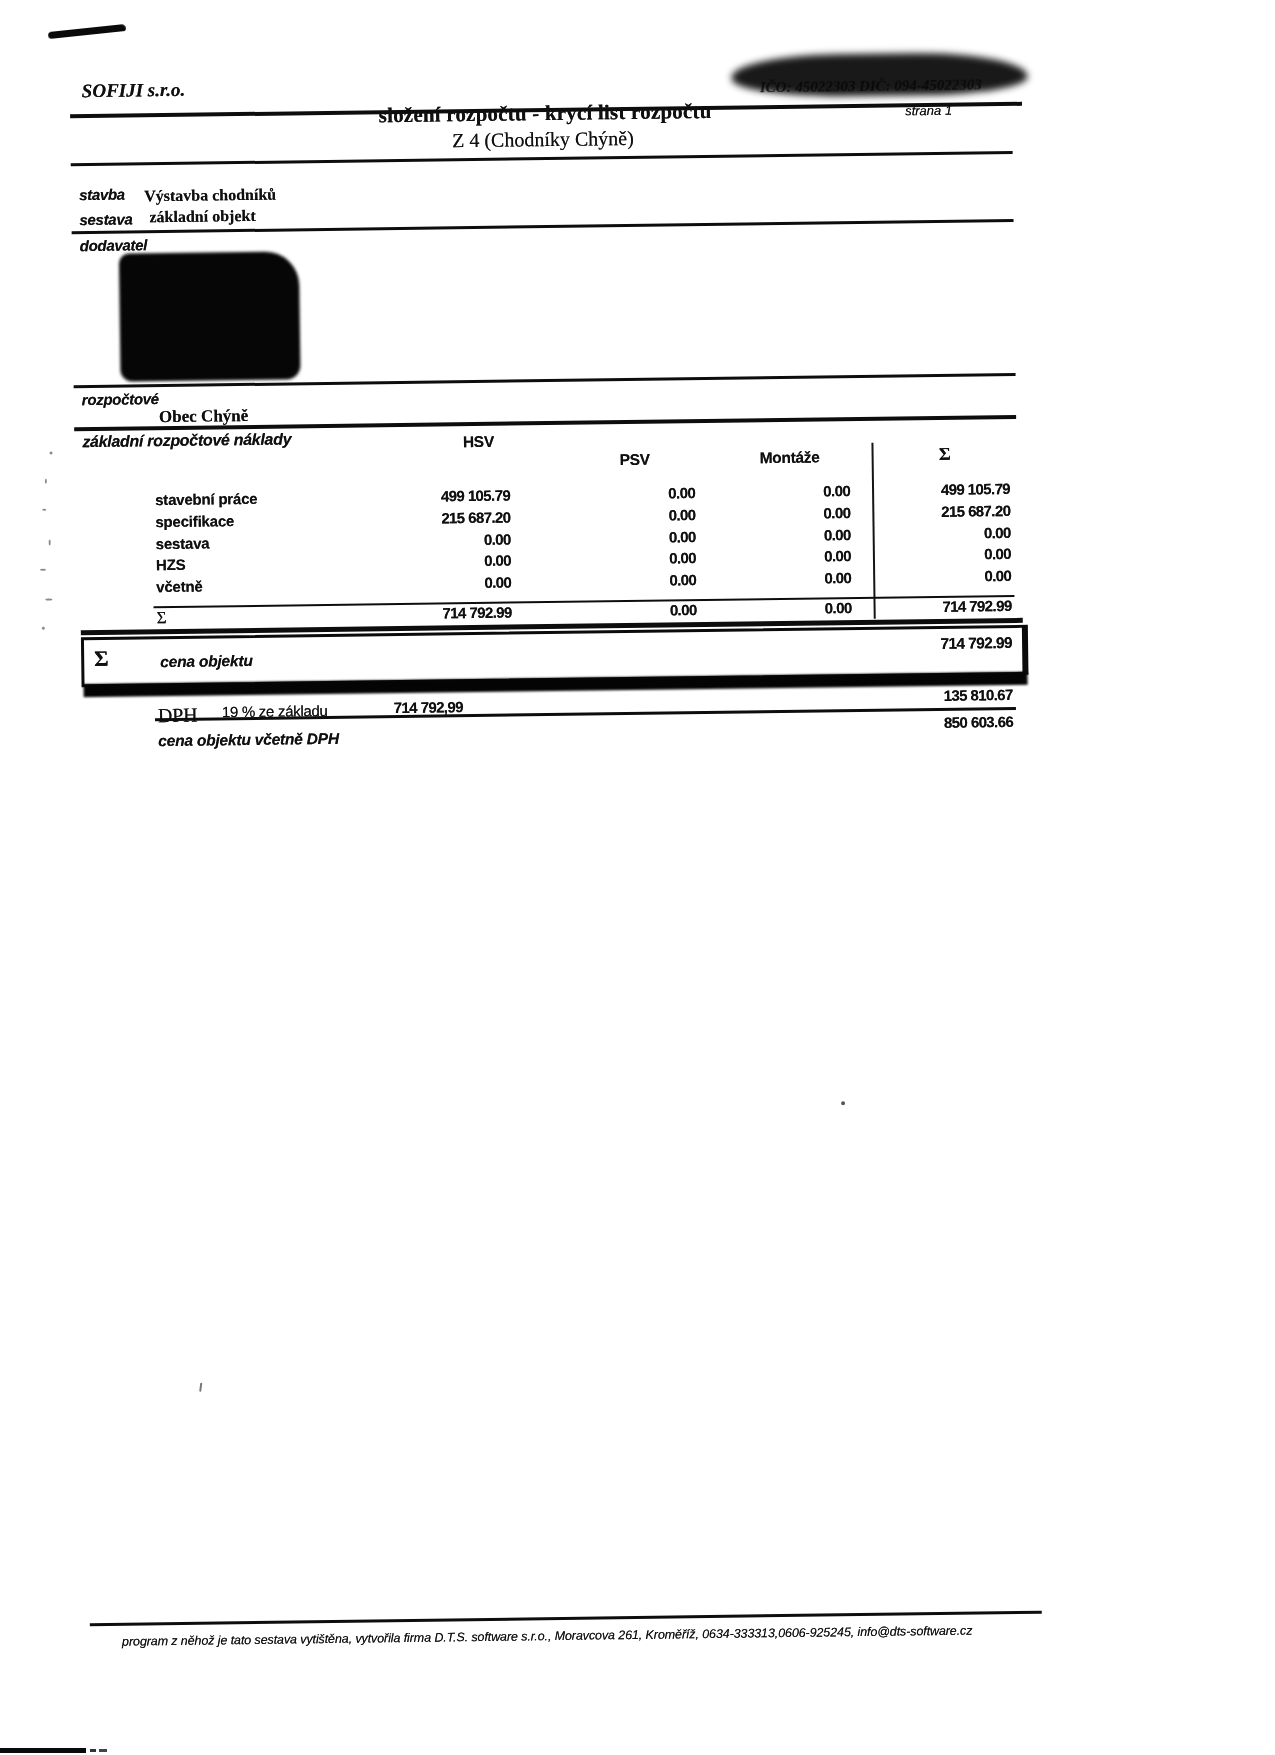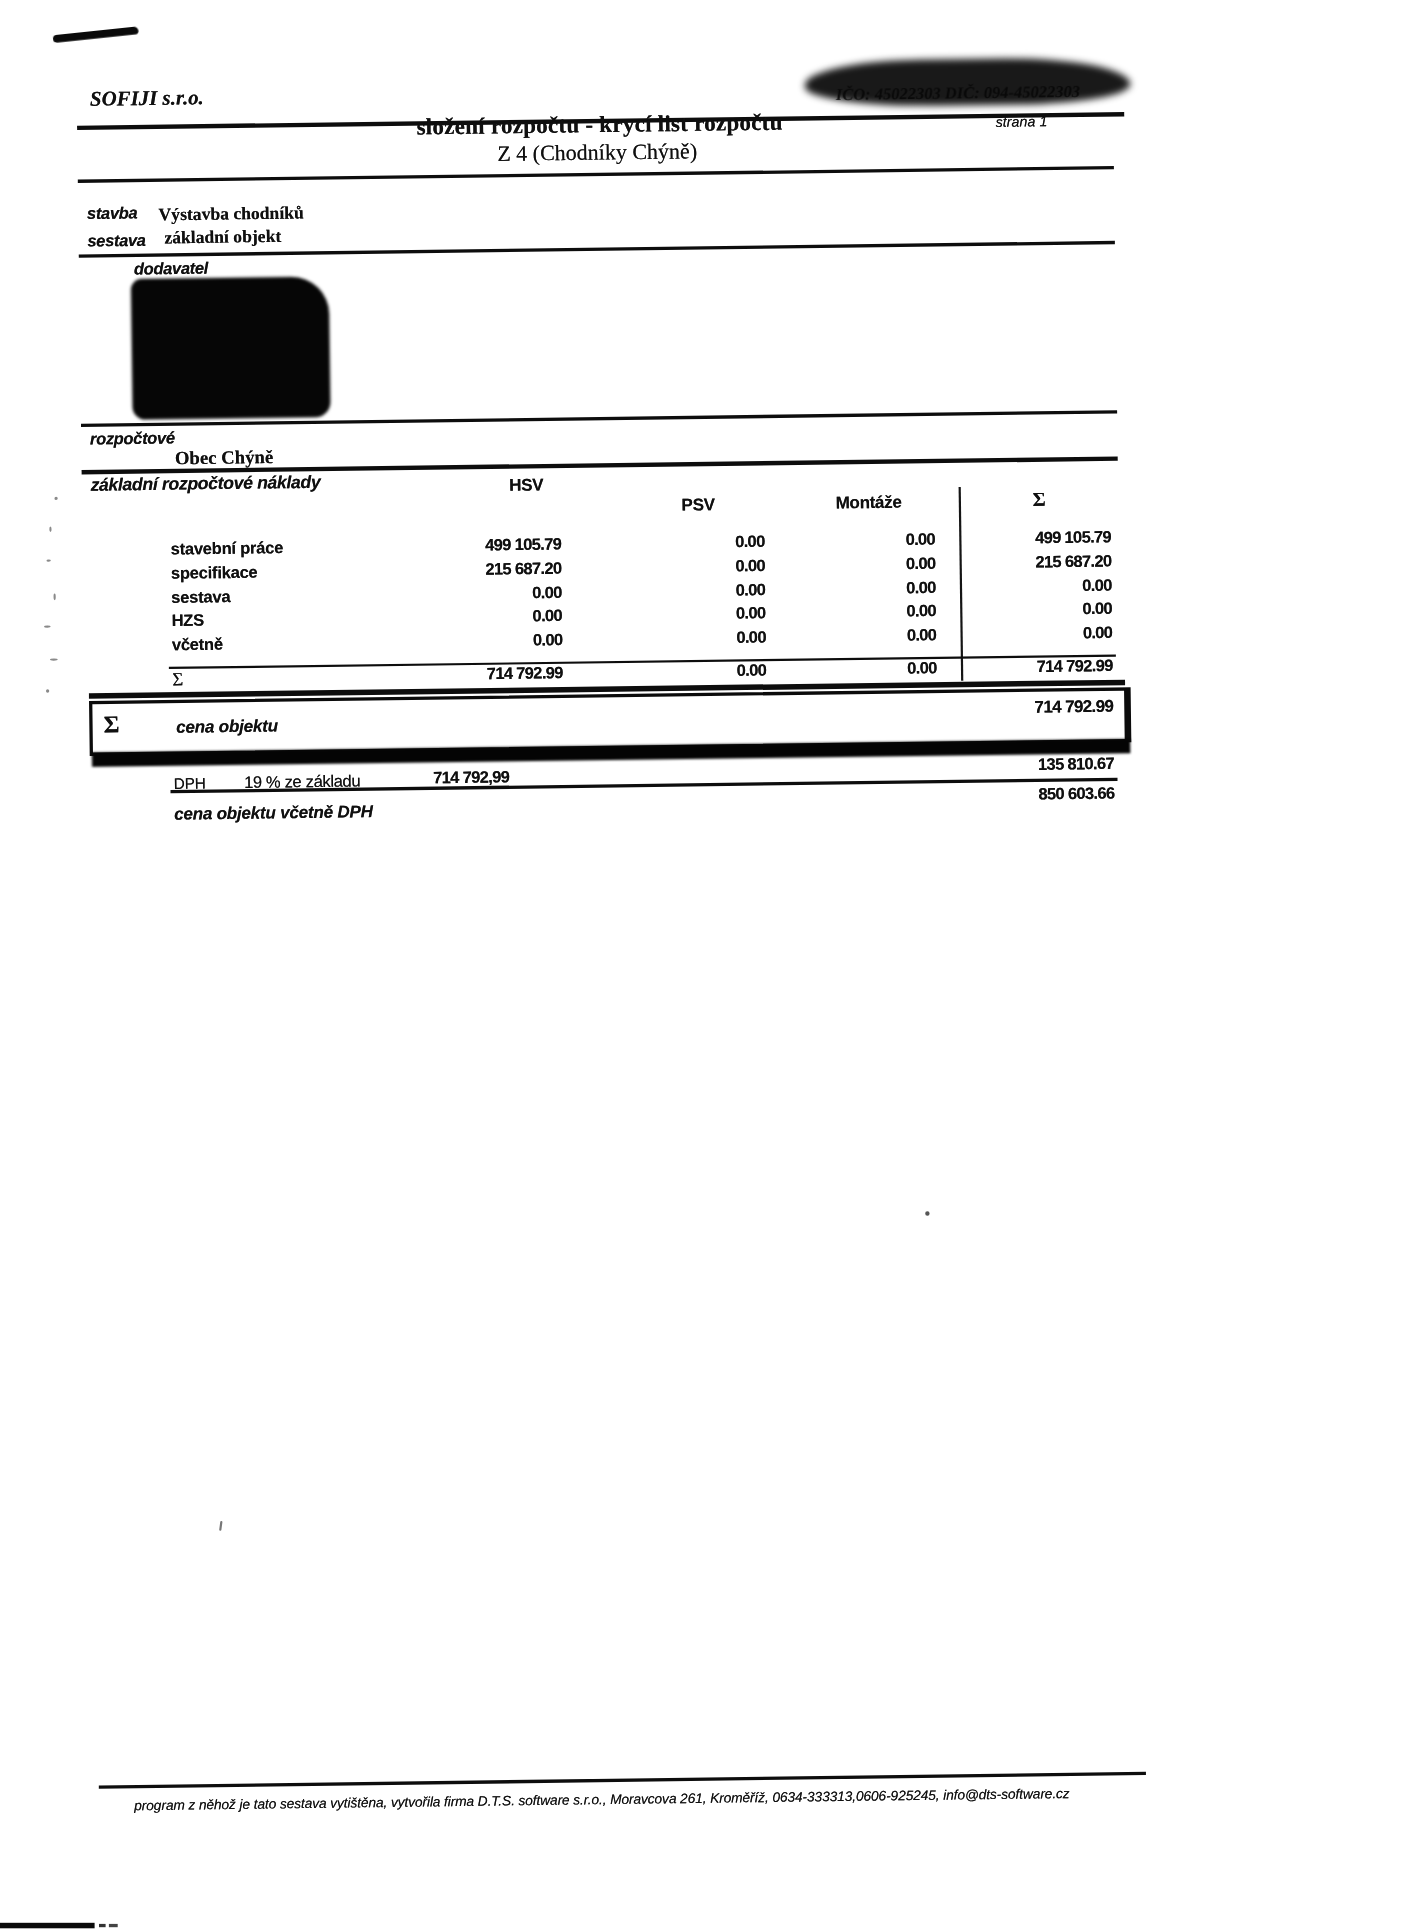--- a/index.html
+++ b/index.html
@@ -36,21 +36,21 @@
     font-family:"Liberation Serif",serif;font-size:20px;}
   .rule2{left:80px;top:157px;width:942px;height:3px;}
   
   .flab{font-weight:bold;font-style:italic;font-size:15px;letter-spacing:-0.3px;}
   .fval{font-family:"Liberation Serif",serif;font-weight:bold;font-size:16px;}
   .lab-stavba{left:88px;top:180px;font-style:italic;}
   .val-stavba{left:153px;top:182px;}
   .lab-objekt{left:88px;top:205px;}
   .val-objekt{left:158px;top:203px;}
   .rule3{left:80px;top:225px;width:942px;height:3px;}
-  .lab-dodavatel{left:88px;top:231px;margin-left:42px;}
+  .lab-dodavatel{left:88px;top:231px;}
   .redaction{left:127px;top:248px;width:180px;height:128px;background:#060606;
     border-radius:10px 34px 14px 12px;filter:blur(1.6px);}
   .rule4{left:80px;top:379px;width:942px;height:3px;}
   .lab-odberatel{left:88px;top:385px;}
   .val-odberatel{left:165px;top:402px;font-size:17px;}
   .rule5{left:80px;top:421px;width:942px;height:4px;}
   .section-lab{left:88px;top:427px;font-size:16px;}
   
   .colh{font-weight:bold;font-size:15.5px;text-align:center;letter-spacing:-0.3px;}
   .colh-hsv{left:452px;top:432px;width:64px;}
@@ -72,21 +72,21 @@
   .cena-box{left:84px;top:631px;width:938px;height:44px;background:#fff;
     border:3px solid #0b0b0b;border-right-width:6px;}
   .box-sigma{position:absolute;left:10px;top:6px;font-family:"Liberation Serif",serif;
     font-size:22px;font-weight:bold;}
   .box-label{position:absolute;left:76px;top:14px;font-weight:bold;font-style:italic;
     font-size:15.5px;letter-spacing:-0.2px;}
   .box-value{position:absolute;right:10px;top:6px;font-size:15.5px;font-weight:600;
     letter-spacing:-0.6px;}
   .black-bar{left:86px;top:678px;width:944px;height:13px;background:#040404;filter:blur(0.8px);}
   
-  .dph-label{left:160px;top:699px;font-size:14px;letter-spacing:-0.2px;}
+  .dph-label{left:160px;top:699px;font-size:20px;letter-spacing:-0.2px;font-family:Liberation Serif, serif;}
   .dph-rate{left:224px;top:699px;font-size:15px;letter-spacing:-0.3px;}
   .dph-base{left:385px;top:697px;width:80px;text-align:right;font-size:15px;
     font-weight:600;letter-spacing:-0.6px;}
   .dph-value{left:835px;top:692px;width:180px;text-align:right;font-size:15px;
     font-weight:600;letter-spacing:-0.6px;}
   .rule8{left:157px;top:713px;width:861px;height:2.5px;}
   .incl-value{left:835px;top:719px;width:180px;text-align:right;font-size:15px;
     font-weight:600;letter-spacing:-0.6px;}
   .incl-label{left:160px;top:727px;font-weight:bold;font-style:italic;font-size:15.5px;
     letter-spacing:-0.2px;}

